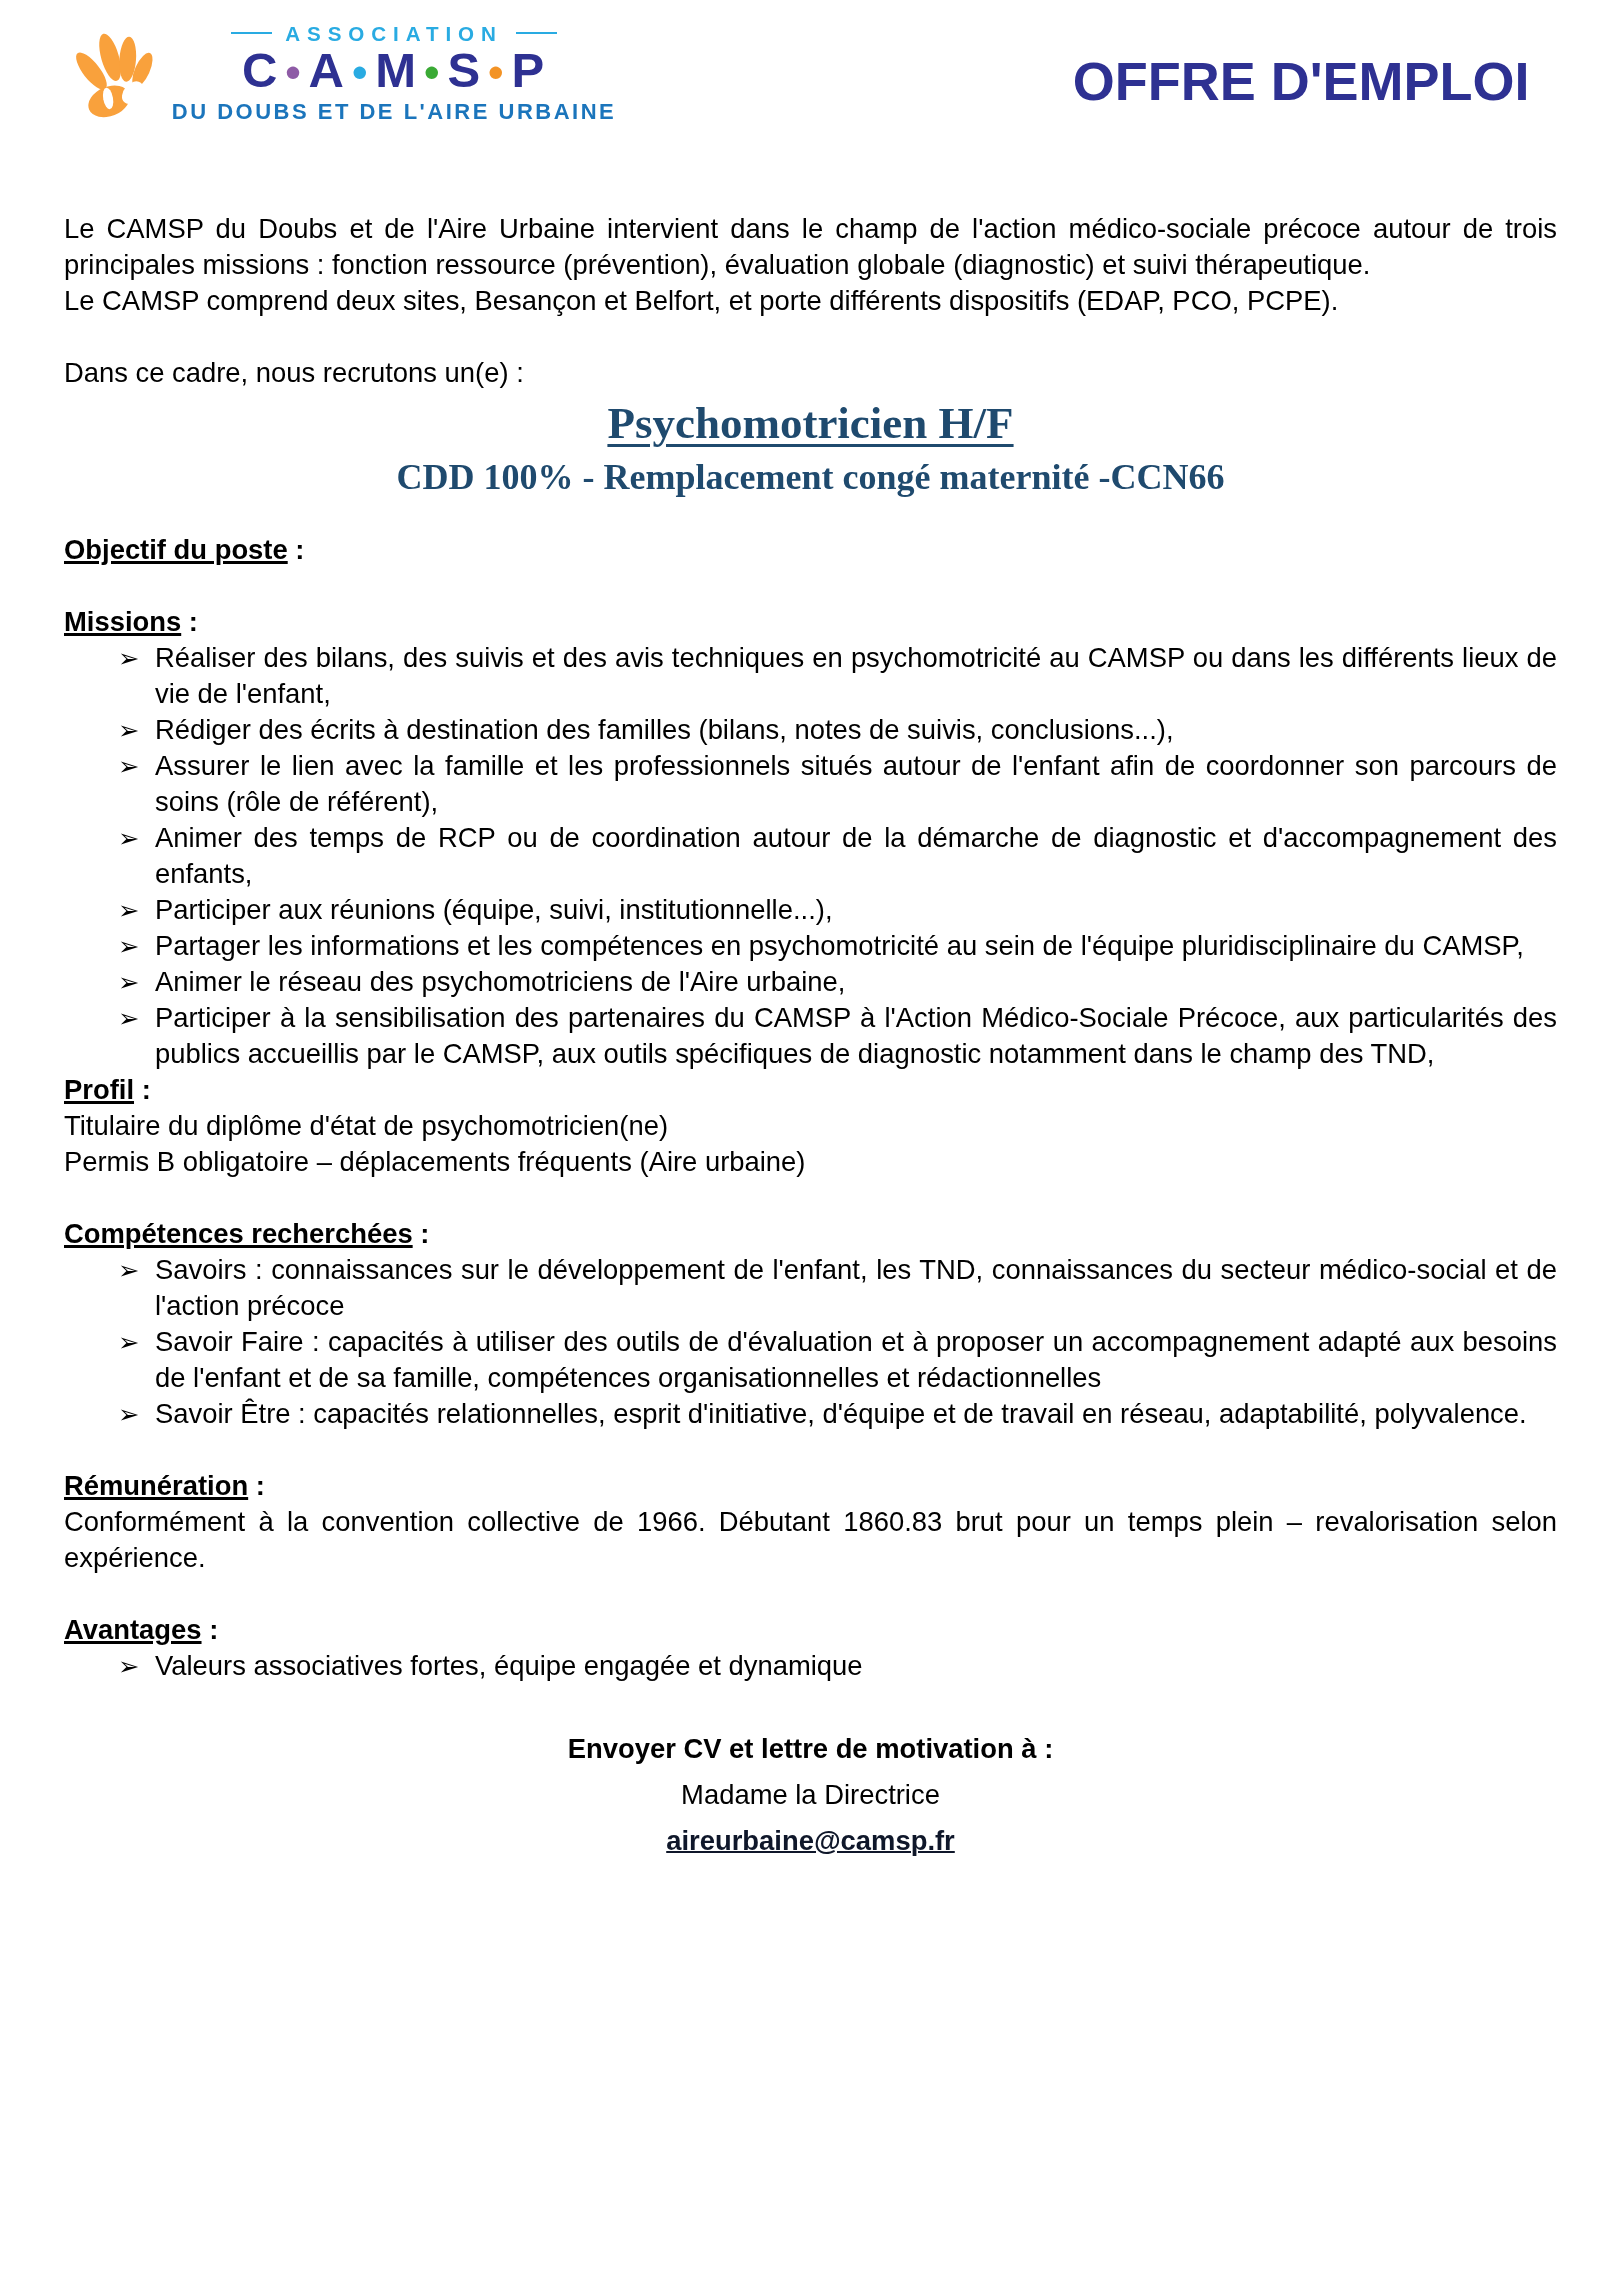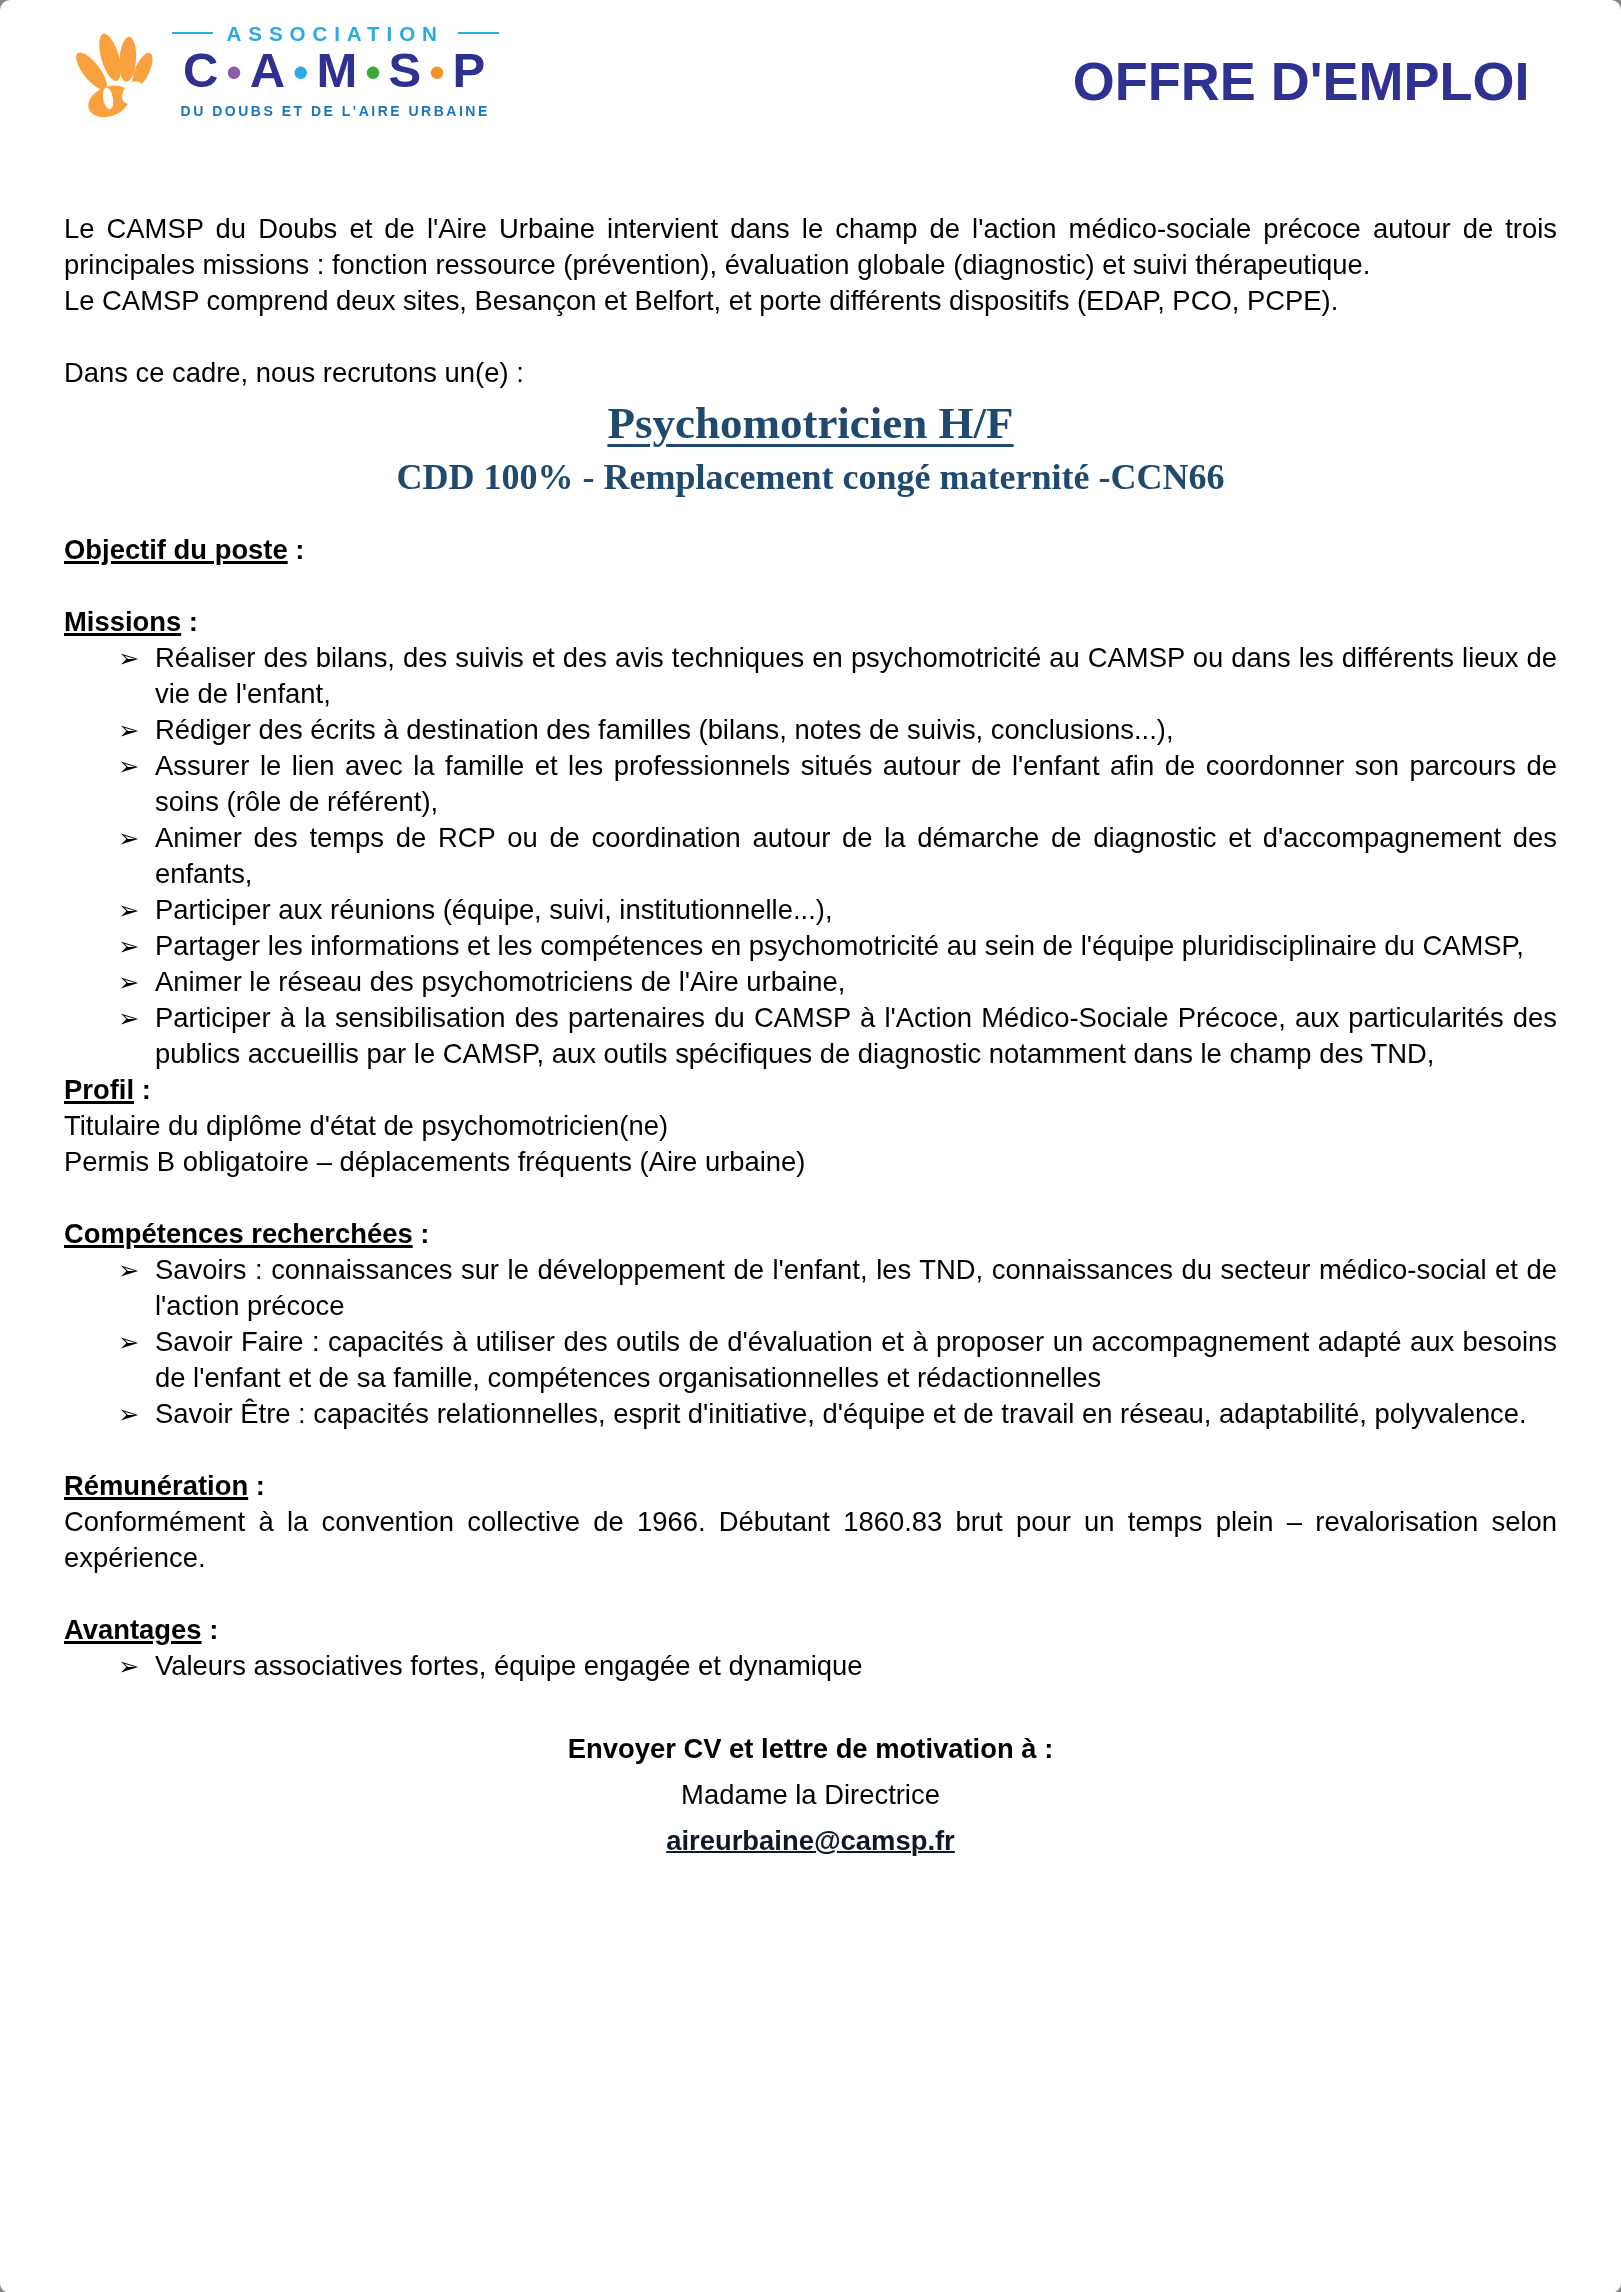--- a/index.html
+++ b/index.html
@@ -1,32 +1,32 @@
 <!DOCTYPE html>
 <html lang="fr"><head>
 <meta charset="utf-8">
 <style>
   * { margin:0; padding:0; box-sizing:border-box; }
   html,body { background:#888; }
   .page {
     width:1621px; height:2293px; margin:0 auto; background:#ffffff;
     font-family:"Liberation Sans", sans-serif; color:#000;
-    font-size:27.4px; line-height:36px; padding:21.6px 64px 0 64px; overflow:hidden;border-radius:10px;
+    font-size:27.4px; line-height:36px; padding:21.6px 64px 0 64px; overflow:hidden;
   }
   
   .header { display:flex; justify-content:space-between; align-items:flex-start; }
   .logo { display:flex; align-items:center; gap:9.8px; }
   .logo svg { width:98px; height:98px; flex:0 0 auto; }
   .logo-text { display:flex; flex-direction:column; align-items:center; }
   .logo-row1 { display:flex; align-items:center; gap:13.7px; font-weight:bold;
                font-size:20.6px; letter-spacing:6.9px; line-height:23.5px; }
   .logo-dash { display:inline-block; width:41px; border-top:2.9px solid; }
   .logo-row2 { font-weight:bold; font-size:49px; line-height:51px; letter-spacing:2px; }
   .logo-dot { display:inline-block; font-size:29px; vertical-align:5.9px; margin:0 4.9px; }
-  .logo-row3 { font-weight:bold; font-size:14px; letter-spacing:2.5px; line-height:25.5px; margin-top:2px; }
+  .logo-row3 { font-weight:bold; font-size:22px; letter-spacing:2.5px; line-height:25.5px; margin-top:2px; }
   .offre-title { font-size:54px; line-height:57px; font-weight:bold; margin-top:31px; margin-right:27.4px; letter-spacing:0px; }
   
   .intro { margin-top:86px; text-align:justify; }
   .lead-in { margin-top:36px; }
   .job-block { text-align:center; font-family:"Liberation Serif", serif; font-weight:bold; margin-top:5.9px; }
   .job-title { font-size:45px; line-height:53px; text-decoration:underline; text-decoration-thickness:2.9px; text-underline-offset:5.9px; }
   .job-contract { font-size:36px; line-height:45px; margin-top:5.9px; }
   .job-sector { font-size:29px; line-height:37px; }
   .sec-heading { font-weight:bold; }
   .sec-heading .u { text-decoration:underline; text-decoration-thickness:2.5px; }

